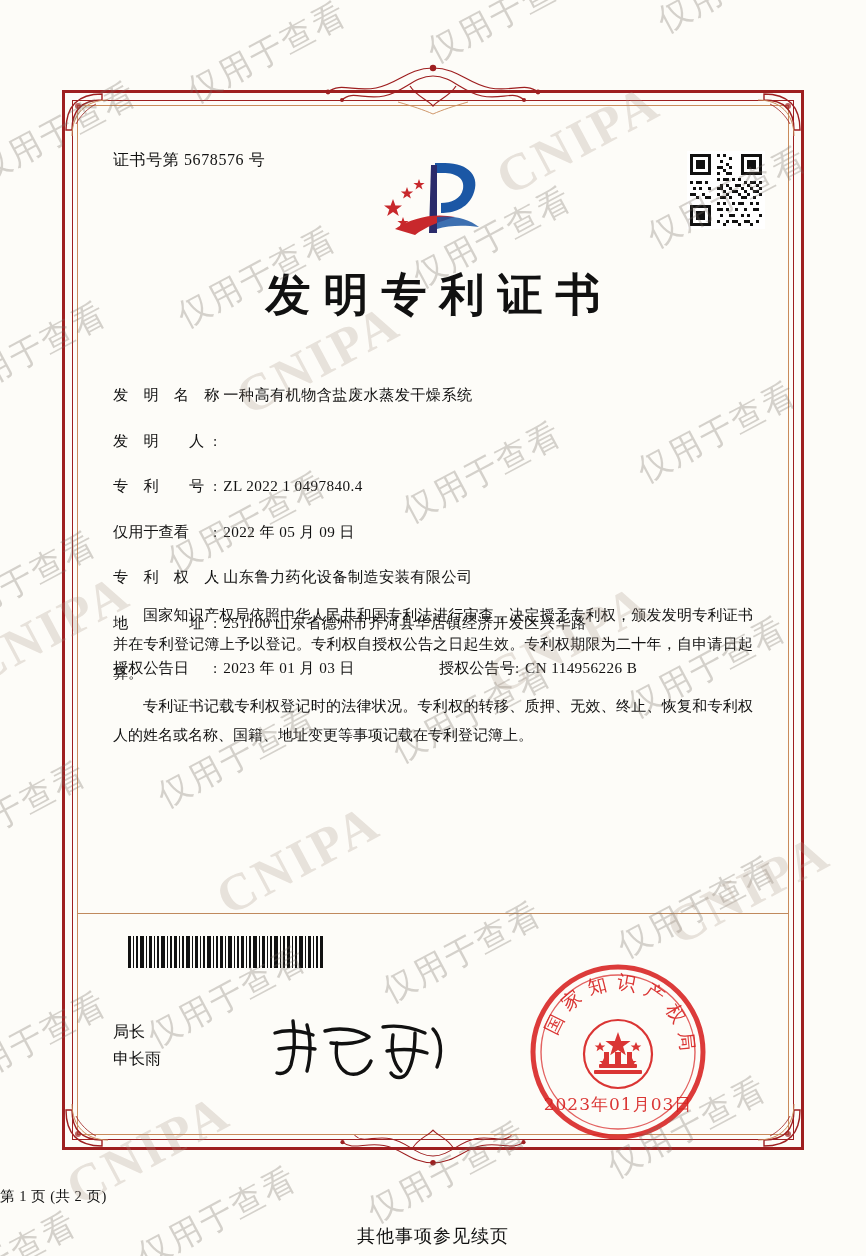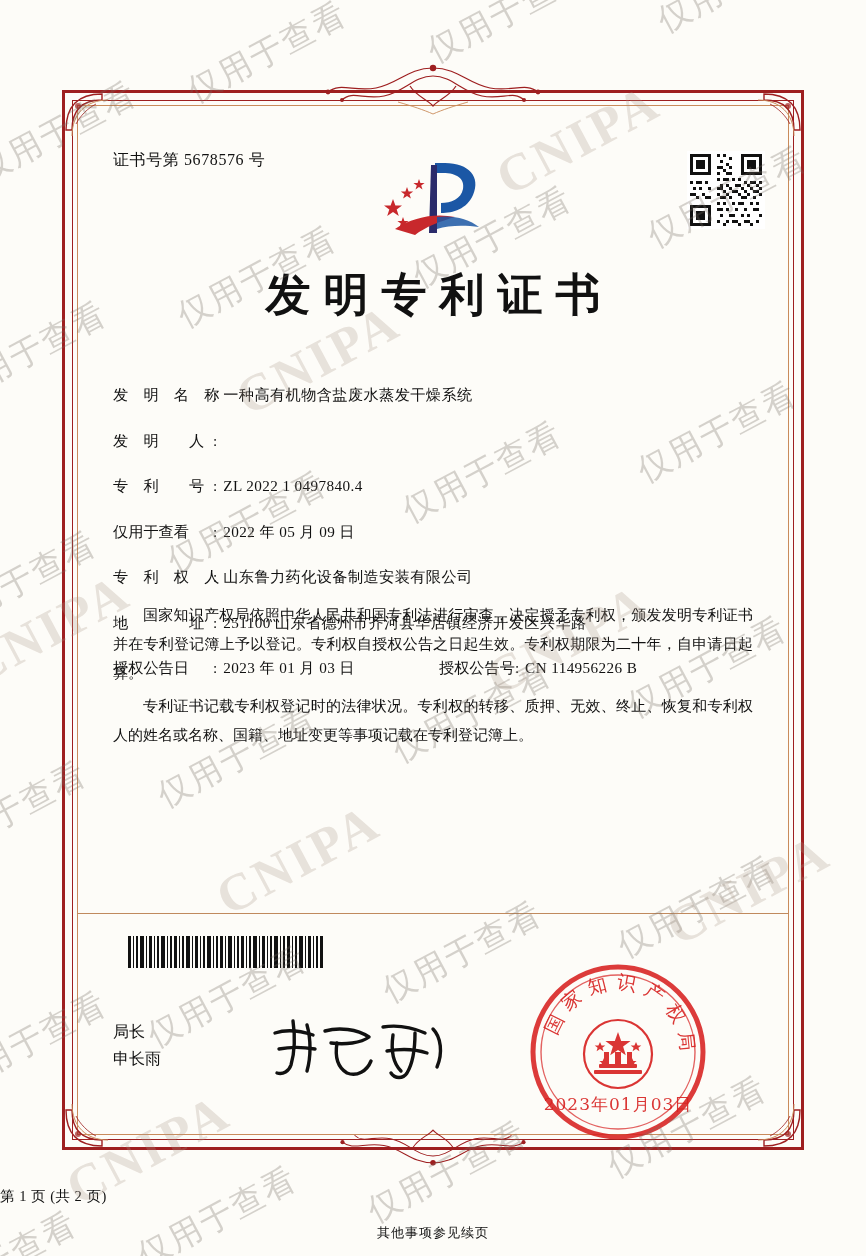--- a/index.html
+++ b/index.html
@@ -230,21 +230,21 @@
     color: #111;
     letter-spacing: 0.5px;
     margin-top: 35px;
   }
   .footer-note {
     position: absolute;
     left: 0;
     top: 1224px;
     width: 866px;
     text-align: center;
-    font-size: 13px;
+    font-size: 18px;
     color: #111;
     letter-spacing: 1px;
   }
 
   
   .wm-layer {
     position: absolute;
     inset: 0;
     pointer-events: none;
     overflow: hidden;

